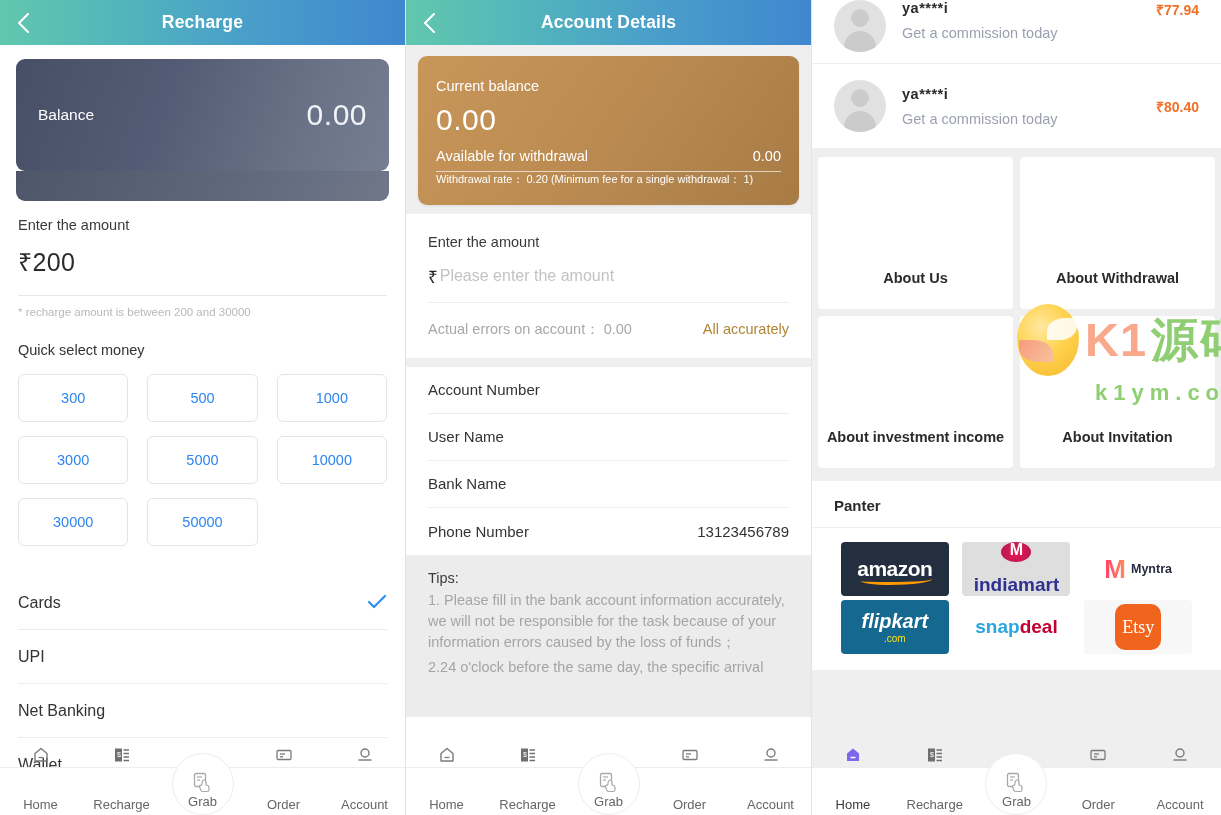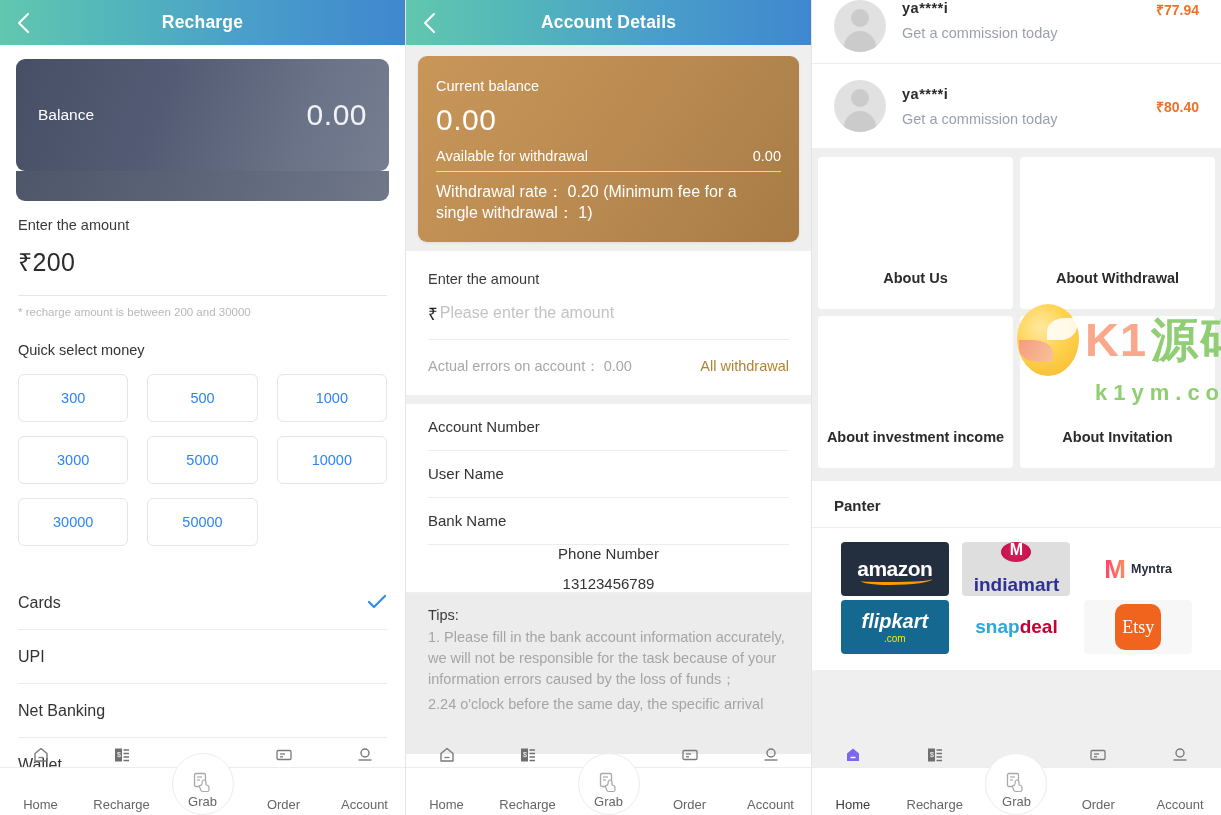--- a/index.html
+++ b/index.html
@@ -118,21 +118,21 @@
     box-shadow: 0 1px 3px rgba(0,0,0,.08);
   }
   .gc-label { font-size: 14.5px; }
   .gc-amount { font-size: 30px; font-weight: 300; margin-top: 9px; letter-spacing: .5px; }
   .gc-avail {
     display: flex; align-items: flex-end; justify-content: space-between;
     margin-top: 11px; padding-bottom: 7px;
     border-bottom: 1px solid rgba(255,255,255,.65);
     font-size: 14.5px;
   }
-  .gc-rate { font-size: 16px; margin-top: 9px; line-height: 1.34; }
+  .gc-rate { font-size: 11px; line-height: 1.34; }
 
   .p2-white { background: #fff; margin-top: 9px; padding: 0 22px; }
   .f-label { font-size: 14.5px; color: #3a3a3a; padding-top: 20px; }
   .f-input {
     display: flex; align-items: center;
     padding: 15px 0 14px 0;
     border-bottom: 1px solid #ececec;
   }
   .f-rupee { font-size: 17px; color: #222; margin-right: 2px; }
   .f-ph { font-size: 16px; color: #c3c3c3; }
@@ -144,21 +144,21 @@
   .f-all { color: #b08435; cursor: pointer; }
 
   .p2-white2 { background: #fff; margin-top: 9px; padding: 0 22px; }
   .kv-row {
     height: 47px;
     display: flex; align-items: center; justify-content: space-between;
     border-bottom: 1px solid #ededed;
     font-size: 15px; color: #333;
     cursor: pointer;
   }
-  .kv-row:last-child { border-bottom: none; flex-direction: column; }
+  .kv-row:last-child { border-bottom: none; }
   .kv-val { font-size: 15px; color: #333; }
 
   .tips {
     background: #ececec;
     margin-top: 2px;
     padding: 13px 22px 0 22px;
     height: 160px;
     overflow: hidden;
   }
   .tips-t { font-size: 14.5px; color: #3a3a3a; }
@@ -466,21 +466,21 @@
       </div>
 
       <div class="p2-white">
         <div class="f-label">Enter the amount</div>
         <div class="f-input">
           <span class="f-rupee">₹</span>
           <span class="f-ph">Please enter the amount</span>
         </div>
         <div class="f-actual">
           <span>Actual errors on account： 0.00</span>
-          <span class="f-all">All withdrawal</span>
+          <span class="f-all">All accurately</span>
         </div>
       </div>
 
       <div class="p2-white2">
         <div class="kv-row">
           <span>Account Number</span>
           <span class="kv-val"></span>
         </div>
         <div class="kv-row">
           <span>User Name</span>

